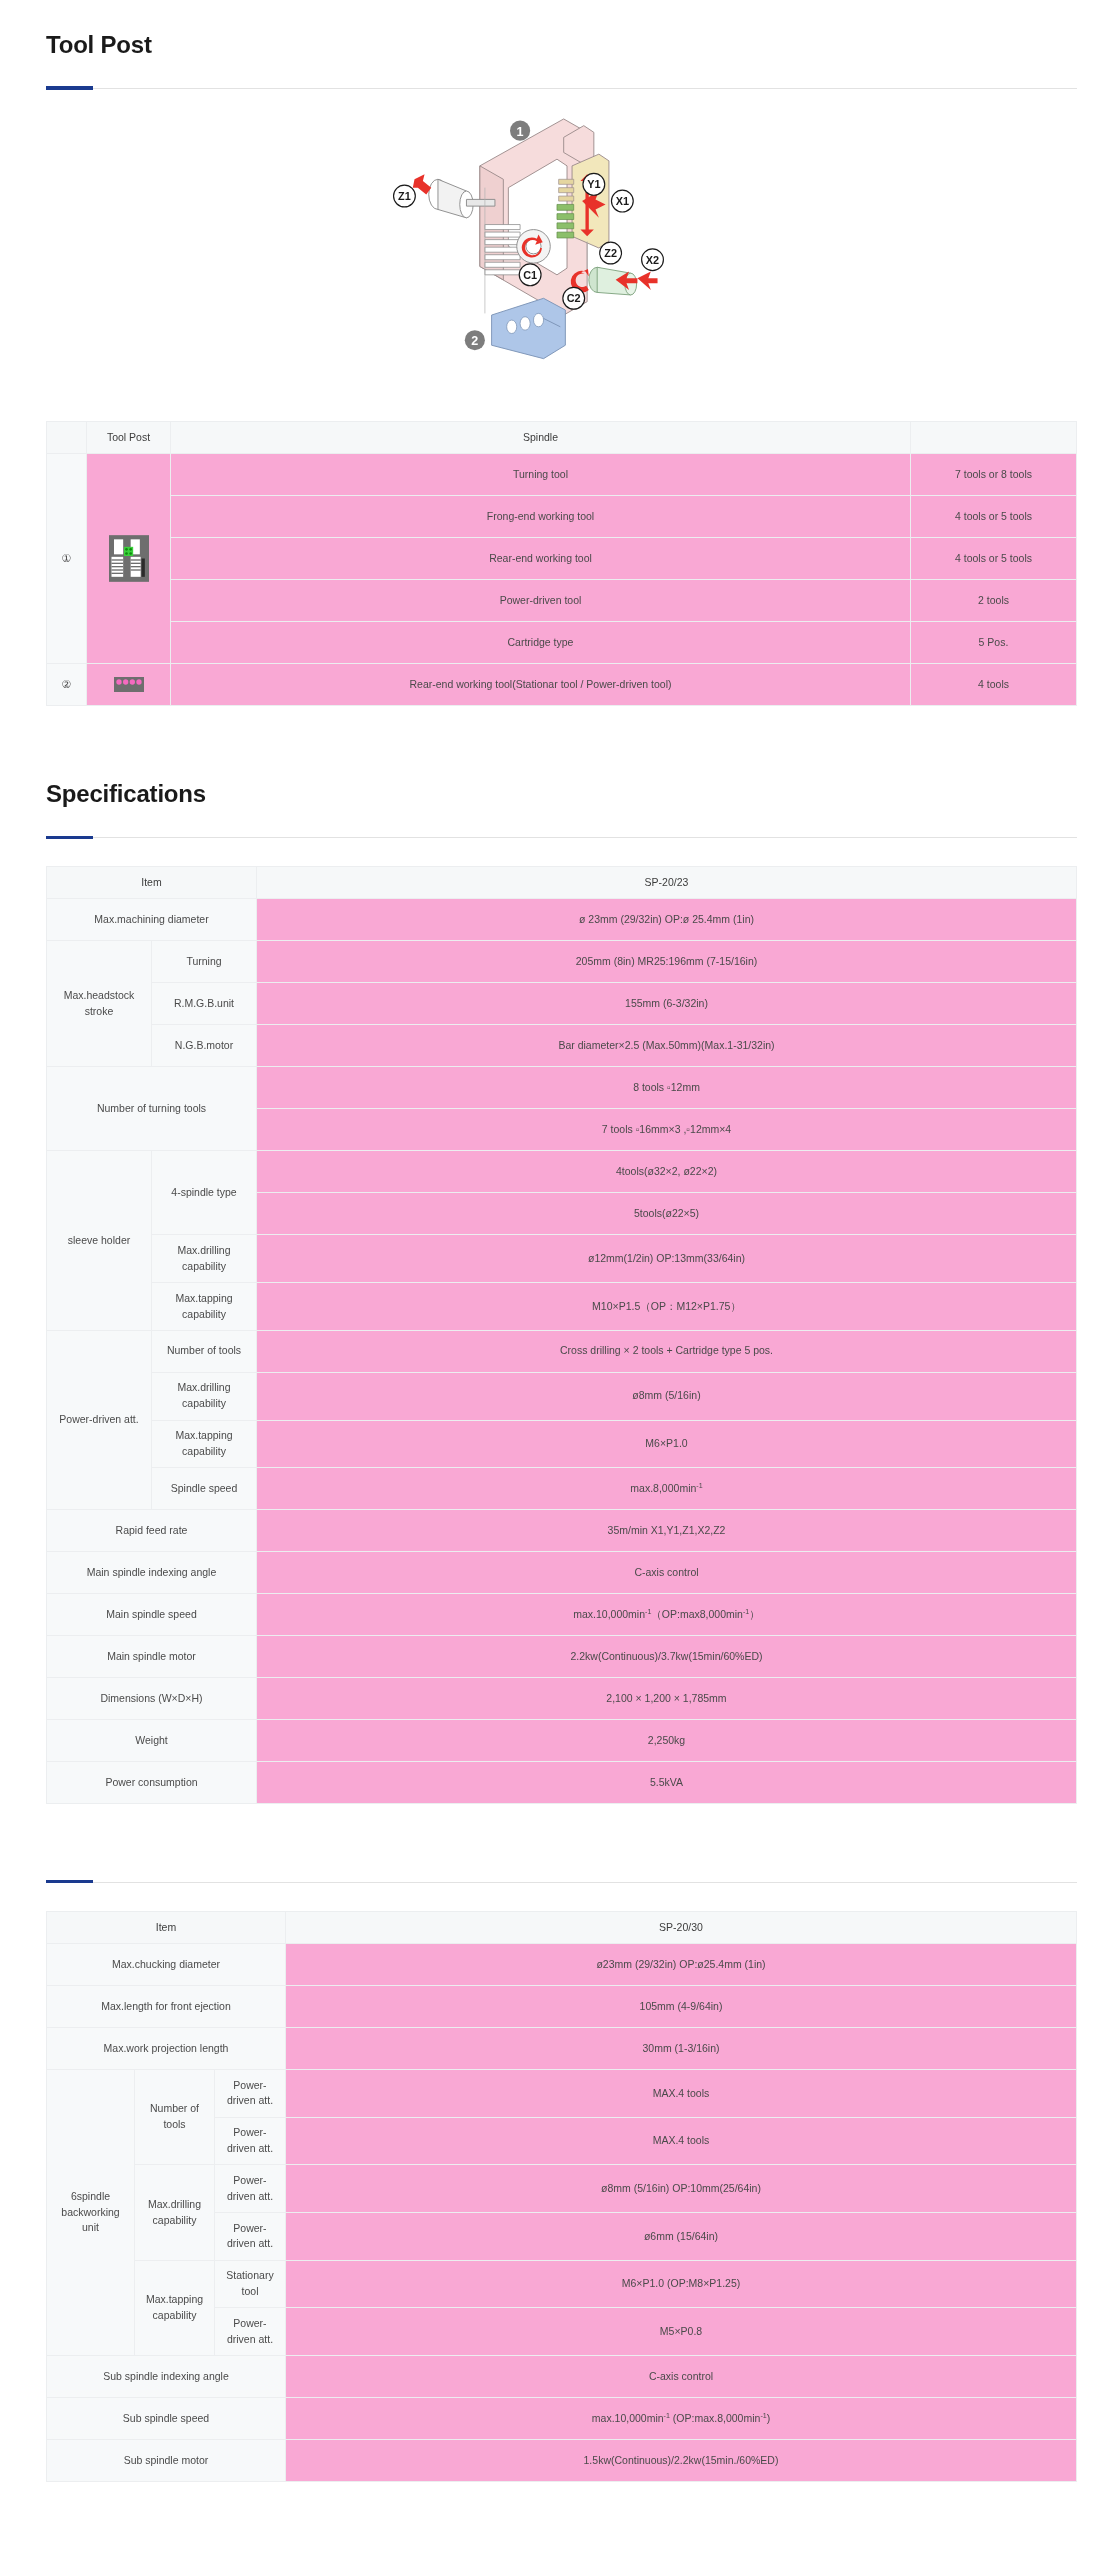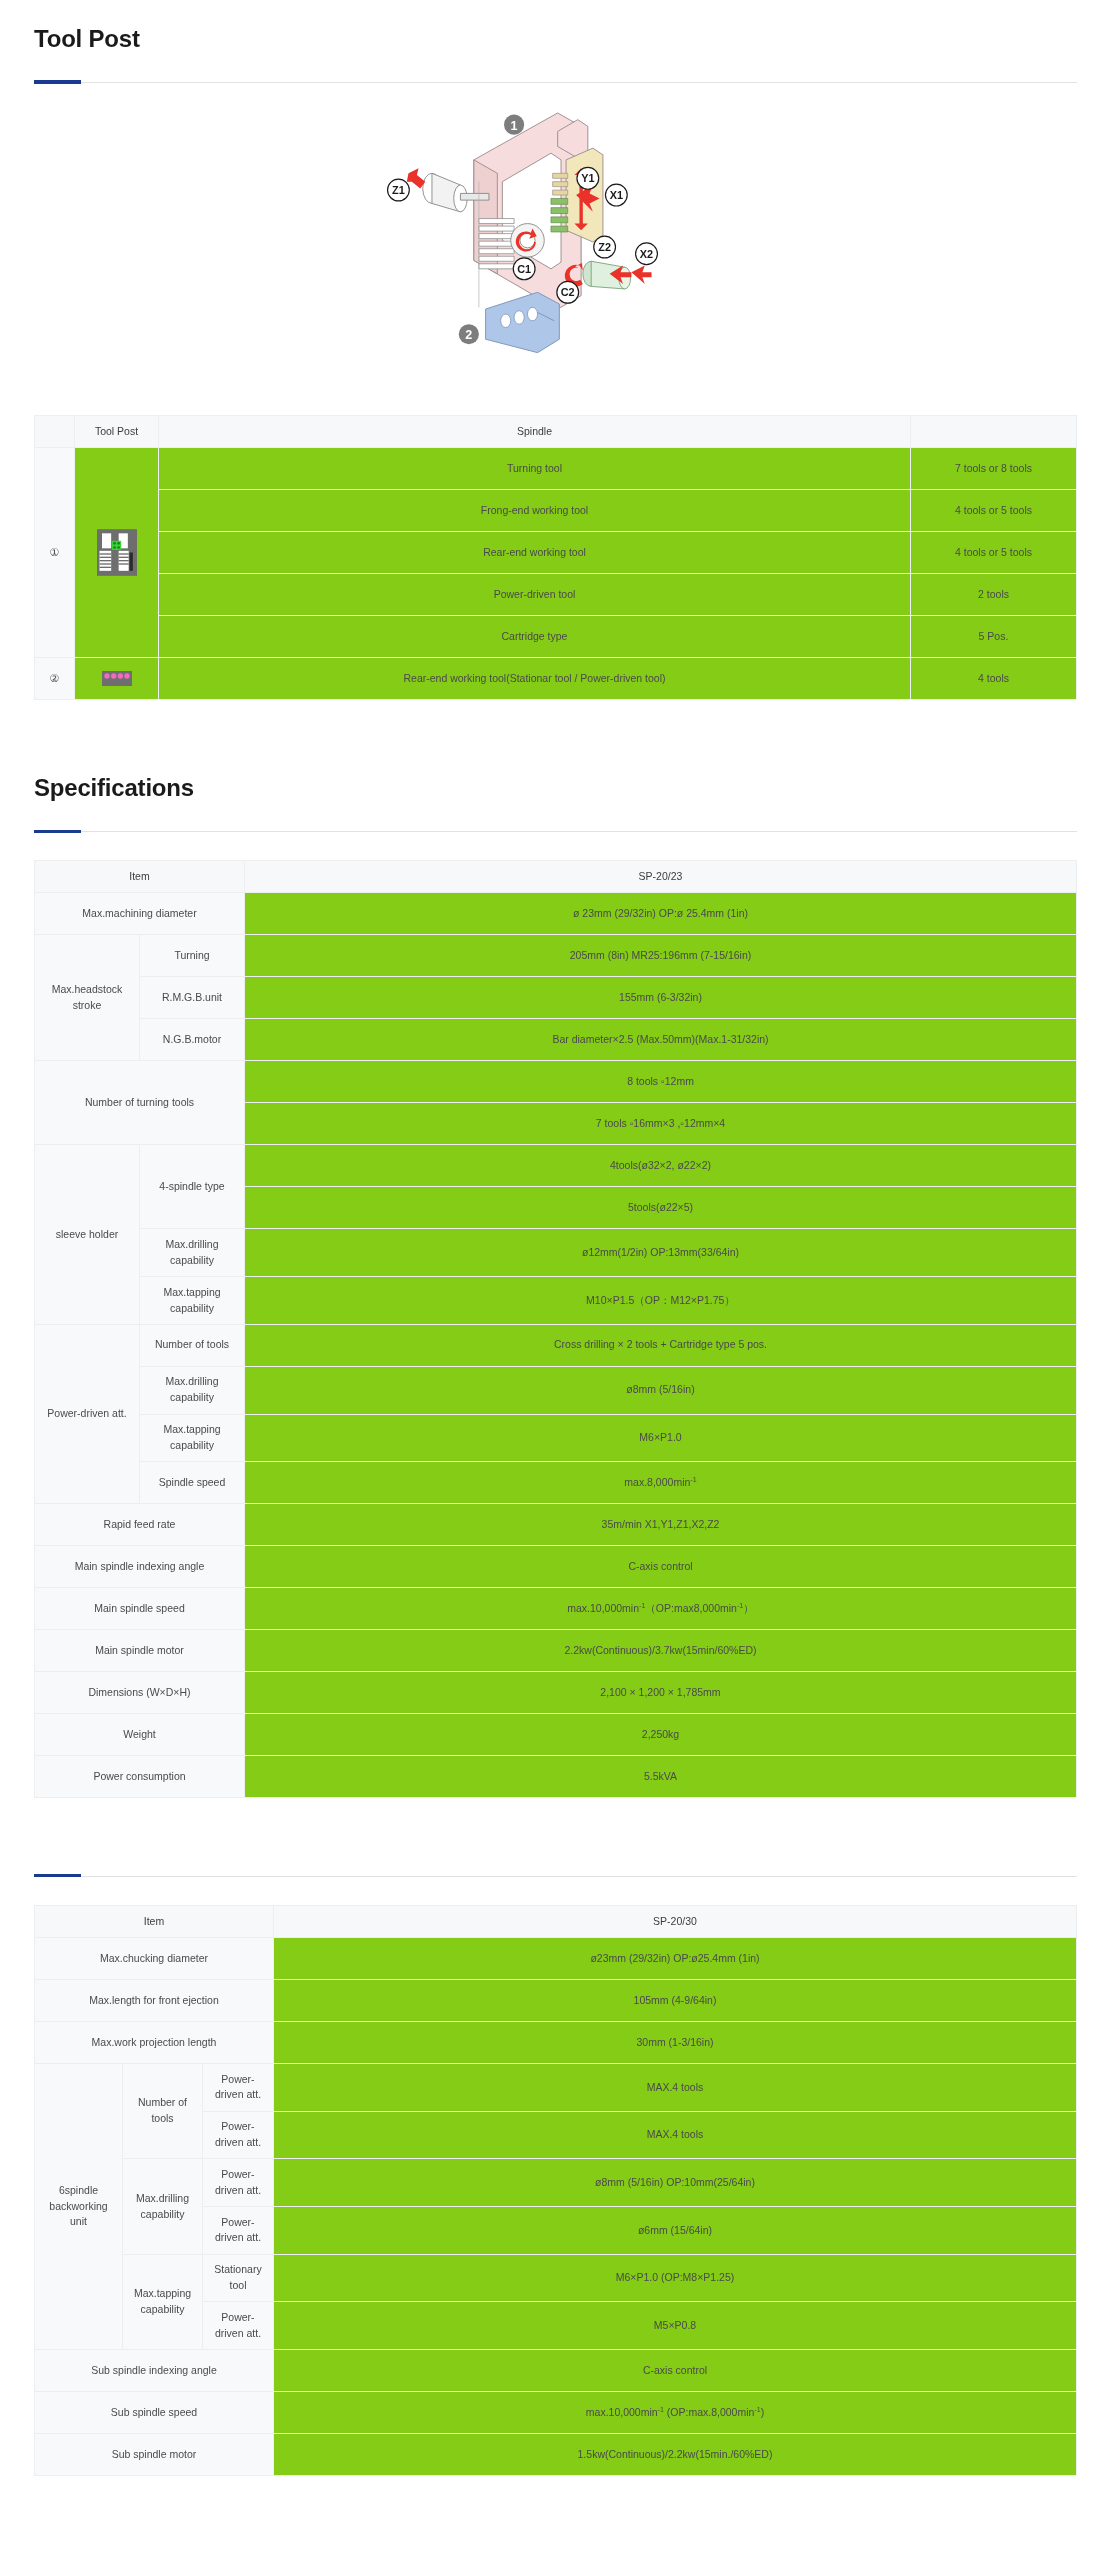--- a/index.html
+++ b/index.html
@@ -6,22 +6,22 @@
   * { box-sizing: border-box; }
   html, body {
     margin: 0;
     padding: 0;
     background: #ffffff;
     font-family: "Liberation Sans", sans-serif;
     color: #333333;
   }
   .page {
     width: 1111px;
-    margin: 0 auto;
-    padding: 0 0 34px 0;
+    margin: 6px auto;
+    padding: 0 0 34px 12px;
     position: relative;
   }
 
   
   .section { padding: 0 34px; }
   .section-title {
     font-size: 24px;
     font-weight: bold;
     color: #1a1a1a;
     letter-spacing: -0.2px;
@@ -76,21 +76,21 @@
     background: #f6f8f9;
     color: #3c3c3c;
     font-size: 10.5px;
     height: 32px;
   }
   table.spec td.lbl {
     background: #f7f9fa;
     color: #4a4a4a;
   }
   table.spec td.val {
-    background: #84cc16;
+    background: #f9a8d4;
     color: #4a4a4a;
   }
   table.spec tbody tr { height: 42px; }
   .num-mark {
     font-size: 11px;
     color: #555;
   }
   sup { font-size: 7.1px; vertical-align: super; line-height: 0; }
 
   

